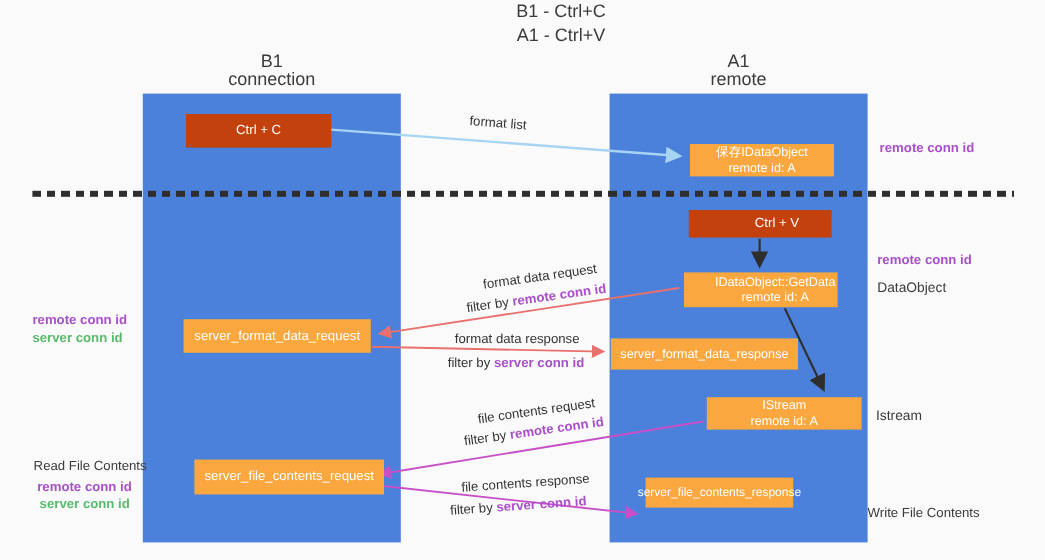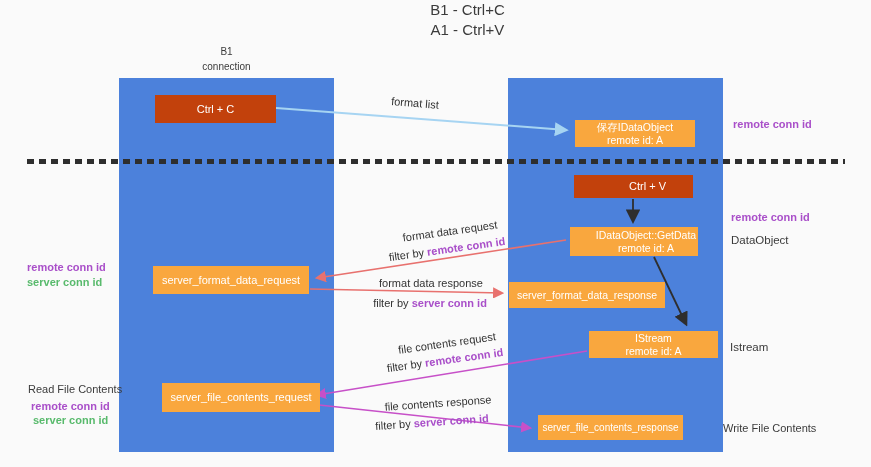--- a/index.html
+++ b/index.html
@@ -4,21 +4,21 @@
 <style>
   html,body{margin:0;padding:0;}
   body{
     width:871px;height:467px;position:relative;overflow:hidden;
     background:#fafafa;
     font-family:"Liberation Sans","DejaVu Sans",sans-serif;
     color:#3b3b3b;
   }
   .abs{position:absolute;}
   .title{left:0;top:6;width:871px;text-align:center;font-size:15px;line-height:20px;color:#3b3b3b;margin-left:32px;}
-  .col-header{width:215px;text-align:center;font-size:10px;line-height:15px;top:44px;color:#3b3b3b;}
+  .col-header{width:215px;text-align:center;font-size:15px;line-height:15px;top:44px;color:#3b3b3b;}
   .lifeline{top:78px;width:215px;height:374px;background:#4c81db;}
   .dashline{left:27px;top:159px;width:818px;height:5px;
     background:repeating-linear-gradient(to right,#2e2e2e 0 7px,transparent 7px 12px);}
   .node{display:flex;flex-direction:column;align-items:center;justify-content:center;
     color:#fff;font-size:11px;line-height:13px;text-align:center;box-sizing:border-box;}
   .node.orange{background:#f9a73e;}
   .node.green{background:#c2410c;}
   .small{font-size:10.5px;}
   .tiny{font-size:10px;}
   .edge-label{font-size:11px;color:#333;text-align:center;white-space:nowrap;}
@@ -33,20 +33,22 @@
 <div class="abs title">
   <div>B1 - Ctrl+C</div>
   <div>A1 - Ctrl+V</div>
 </div>
 
 <div class="abs col-header" style="left:119px;">
   <div>B1</div>
   <div>connection</div>
 </div>
 <div class="abs col-header" style="left:508px;">
+  <div>A1</div>
+  <div>remote</div>
 </div>
 
 <div class="abs lifeline" style="left:119px;"></div>
 <div class="abs lifeline" style="left:508px;"></div>
 
 <div class="abs dashline"></div>
 
 <svg class="overlay" width="871" height="467" viewBox="0 0 871 467">
   <defs>
     <marker id="m-blue" viewBox="0 0 10 10" refX="8" refY="5" markerWidth="7" markerHeight="7" orient="auto">
@@ -99,21 +101,21 @@
 
 <div class="abs node orange small" style="left:589px;top:331px;width:129px;height:27px;">
   <div>IStream</div>
   <div>remote id: A</div>
 </div>
 
 <div class="abs node orange" style="left:162px;top:383px;width:158px;height:29px;">
   <div>server_file_contents_request</div>
 </div>
 
-<div class="abs node orange tiny" style="left:538px;top:415px;width:145px;height:25px;">
+<div class="abs node orange tiny" style="left:538px;top:398px;width:123px;height:25px;">
   <div>server_file_contents_response</div>
 </div>
 
 <div class="abs edge-label" style="left:360px;top:97px;width:110px;transform:rotate(4.5deg);">format list</div>
 
 <div class="abs edge-label" style="left:380px;top:225px;width:140px;transform:rotate(-8deg);">format data request</div>
 <div class="abs edge-label" style="left:367px;top:243px;width:160px;transform:rotate(-8deg);"><span>filter by </span><span class="purple">remote conn id</span></div>
 
 <div class="abs edge-label" style="left:361px;top:277px;width:140px;">format data response</div>
 <div class="abs edge-label" style="left:355px;top:297px;width:150px;"><span>filter by </span><span class="purple">server conn id</span></div>

